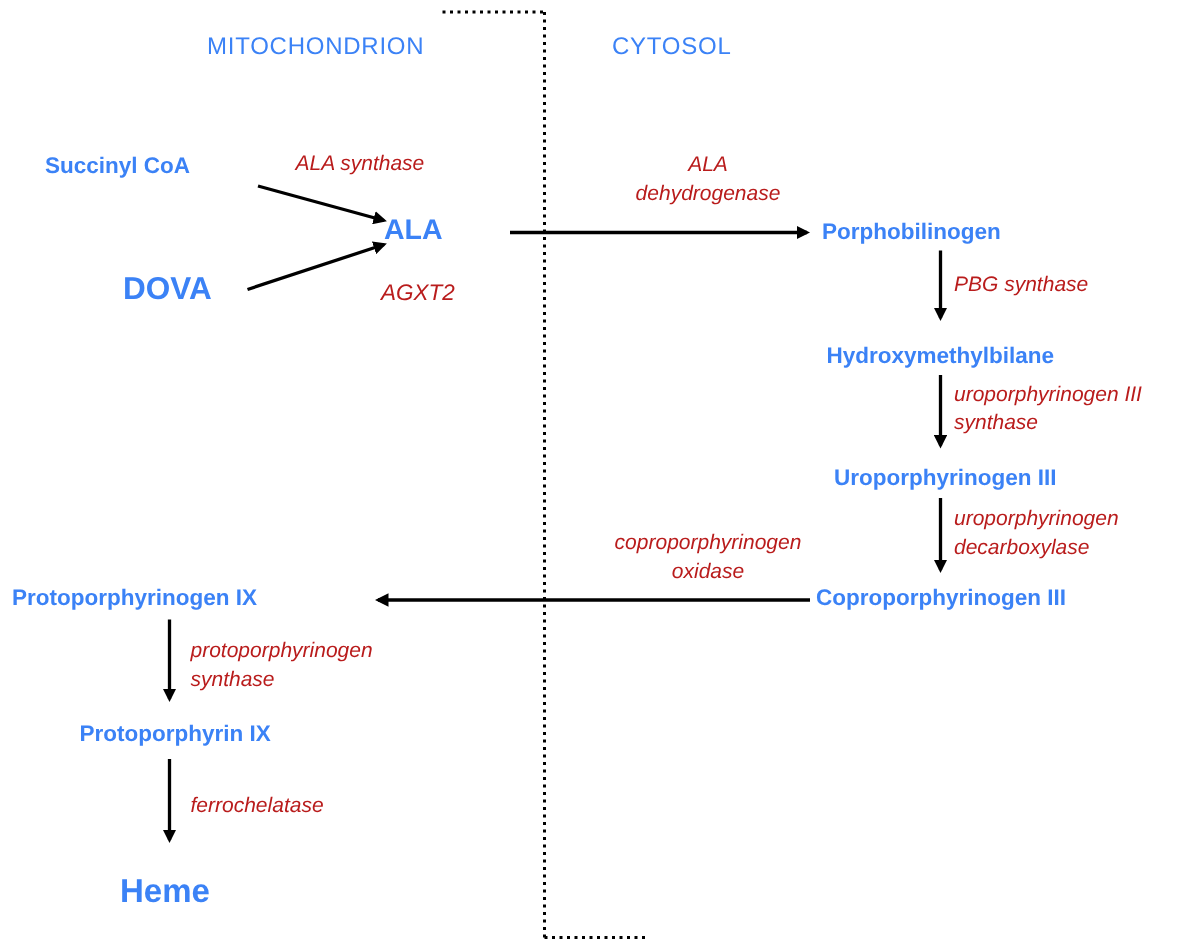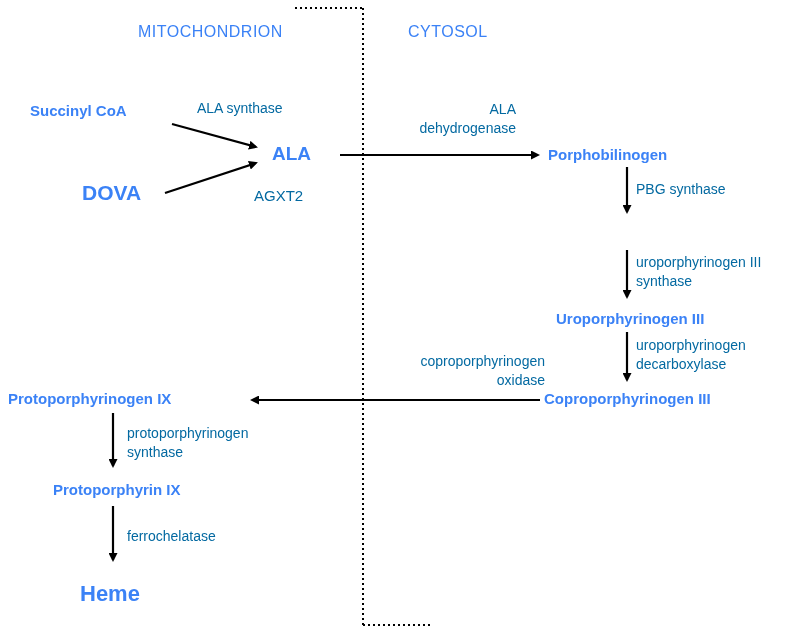--- a/index.html
+++ b/index.html
@@ -40,28 +40,30 @@
     font-size: 19px;
     font-weight: 700;
   }
   .metabolite-xl {
     font-size: 21px;
     font-weight: 700;
   }
   .enzyme {
     font-size: 14px;
     font-weight: 400;
-    color: #0369a1;
+    color: #b91c1c;
     line-height: 1.35;
+    font-style: italic;
   }
   .wrap {
     white-space: normal;
   }
   .center {
-    text-align: right;
+    text-align: center;
+    margin-left: 12px;
   }
 </style>
 </head>
 <body>
 
 <div id="canvas">
 
   <svg id="arrow-layer" viewBox="0 0 800 634" xmlns="http://www.w3.org/2000/svg">
     <defs>
       <marker id="ah" markerWidth="9" markerHeight="9" refX="7" refY="4.5" orient="auto" markerUnits="userSpaceOnUse">
@@ -86,22 +88,23 @@
       <line x1="113" y1="413" x2="113" y2="466" marker-end="url(#ah)"></line>
       <line x1="113" y1="506" x2="113" y2="560" marker-end="url(#ah)"></line>
     </g>
   </svg>
 
   <div class="label compartment" style="left:138px; top:23px;">MITOCHONDRION</div>
   <div class="label compartment" style="left:408px; top:23px;">CYTOSOL</div>
 
   <div class="label metabolite" style="left:30px; top:102px;">Succinyl CoA</div>
   <div class="label metabolite-xl" style="left:82px; top:181px;">DOVA</div>
-  <div class="label metabolite-lg" style="left:272px; top:143px;">ALA</div>
+  <div class="label metabolite-lg" style="left:256px; top:143px;">ALA</div>
   <div class="label metabolite" style="left:548px; top:146px;">Porphobilinogen</div>
+  <div class="label metabolite" style="left:551px; top:229px;">Hydroxymethylbilane</div>
   <div class="label metabolite" style="left:556px; top:310px;">Uroporphyrinogen III</div>
   <div class="label metabolite" style="left:544px; top:390px;">Coproporphyrinogen III</div>
   <div class="label metabolite" style="left:8px; top:390px;">Protoporphyrinogen IX</div>
   <div class="label metabolite" style="left:53px; top:481px;">Protoporphyrin IX</div>
   <div class="label metabolite-xl" style="left:80px; top:581px; font-size:22px;">Heme</div>
 
   <div class="label enzyme" style="left:197px; top:99px;">ALA synthase</div>
   <div class="label enzyme" style="left:212px; top:186px; font-size:15px;margin-left:42px;">AGXT2</div>
   <div class="label enzyme wrap center" style="left:404px; top:100px; width:112px;">ALA dehydrogenase</div>
   <div class="label enzyme" style="left:636px; top:180px;">PBG synthase</div>

